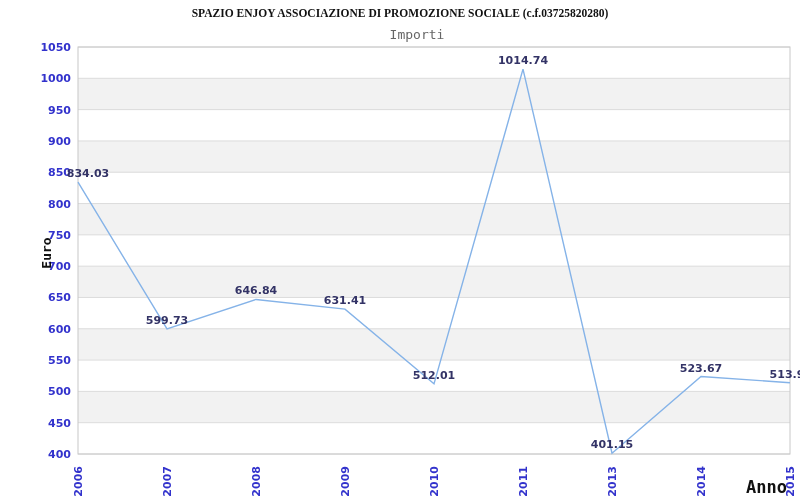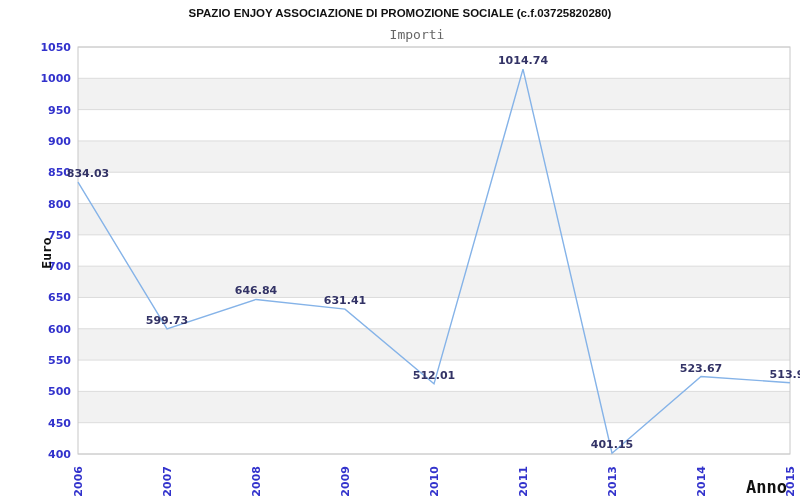--- a/index.html
+++ b/index.html
@@ -10,21 +10,21 @@
     background: #ffffff;
     overflow: hidden;
     font-family: "DejaVu Sans", sans-serif;
   }
   .chart-title {
     position: absolute;
     top: 7px;
     left: 0;
     width: 800px;
     text-align: center;
-    font-family: Liberation Sans, sans-serif;
+    font-family: Liberation Serif, serif;
     font-weight: bold;
     font-size: 11.5px;
     color: #111111;
     letter-spacing: 0px;
     white-space: nowrap;
   }
   .chart-subtitle {
     position: absolute;
     top: 27px;
     left: 8px;

